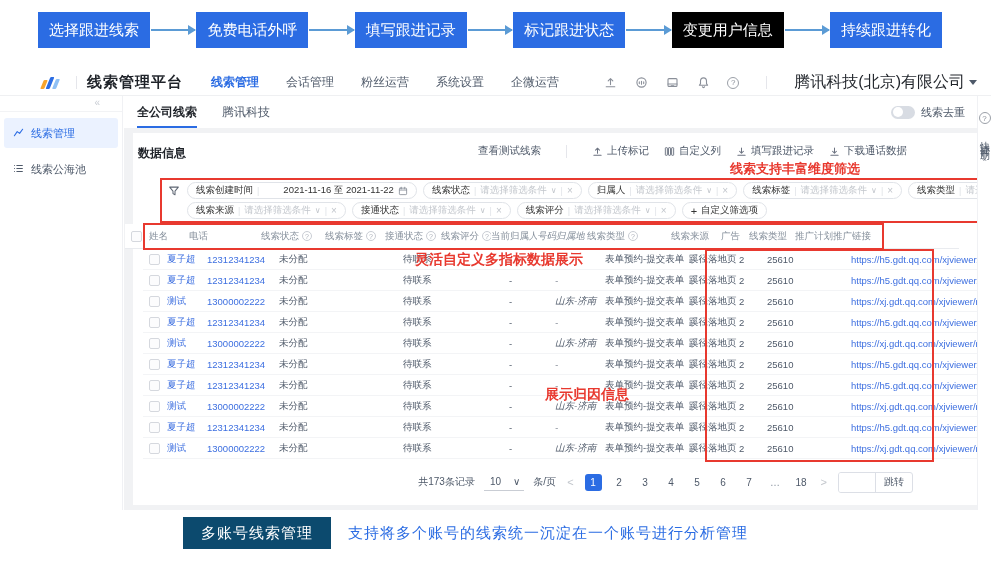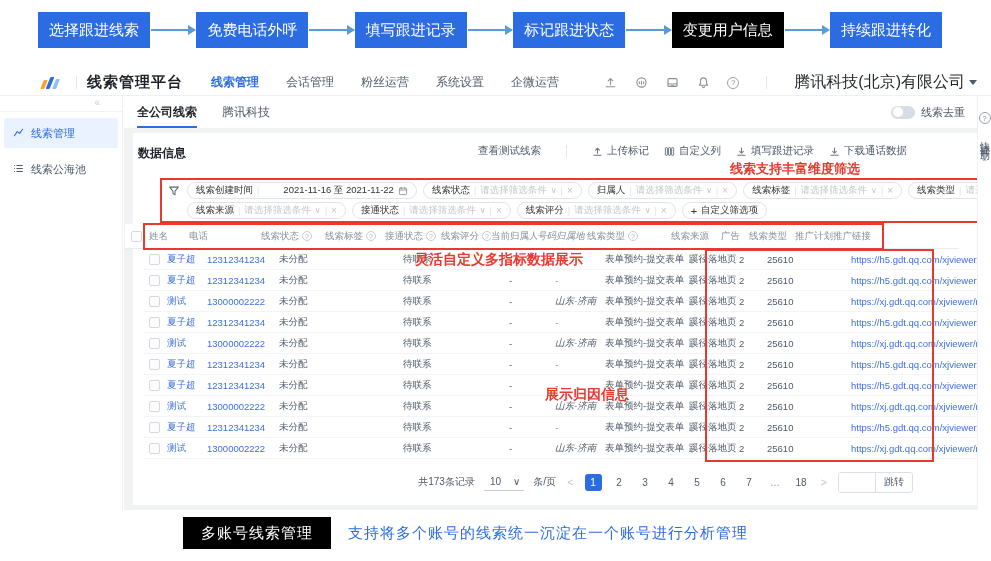--- a/index.html
+++ b/index.html
@@ -614,16 +614,16 @@
     <span class="helper-label">快捷帮助</span>
     <span class="helper-collapse">«</span>
   </div>
 
   <div class="red-box box-header" style="border-color: rgb(232, 57, 47);"></div>
   <div class="red-box box-right" style="border-color: rgb(232, 57, 47);"></div>
   <div class="red-note note-metrics" style="color: rgb(232, 57, 47);">灵活自定义多指标数据展示</div>
   <div class="red-note note-filter" style="color: rgb(232, 57, 47);">线索支持丰富维度筛选</div>
   <div class="red-note note-attr" style="color: rgb(232, 57, 47);">展示归因信息</div>
 
-  <div class="footer-badge" style="background: #000000;">多账号线索管理</div>
+  <div class="footer-badge" style="background: #0c4a6e;">多账号线索管理</div>
   <div class="footer-desc">支持将多个账号的线索统一沉淀在一个账号进行分析管理</div>
 
 </div>
 
 </body></html>

